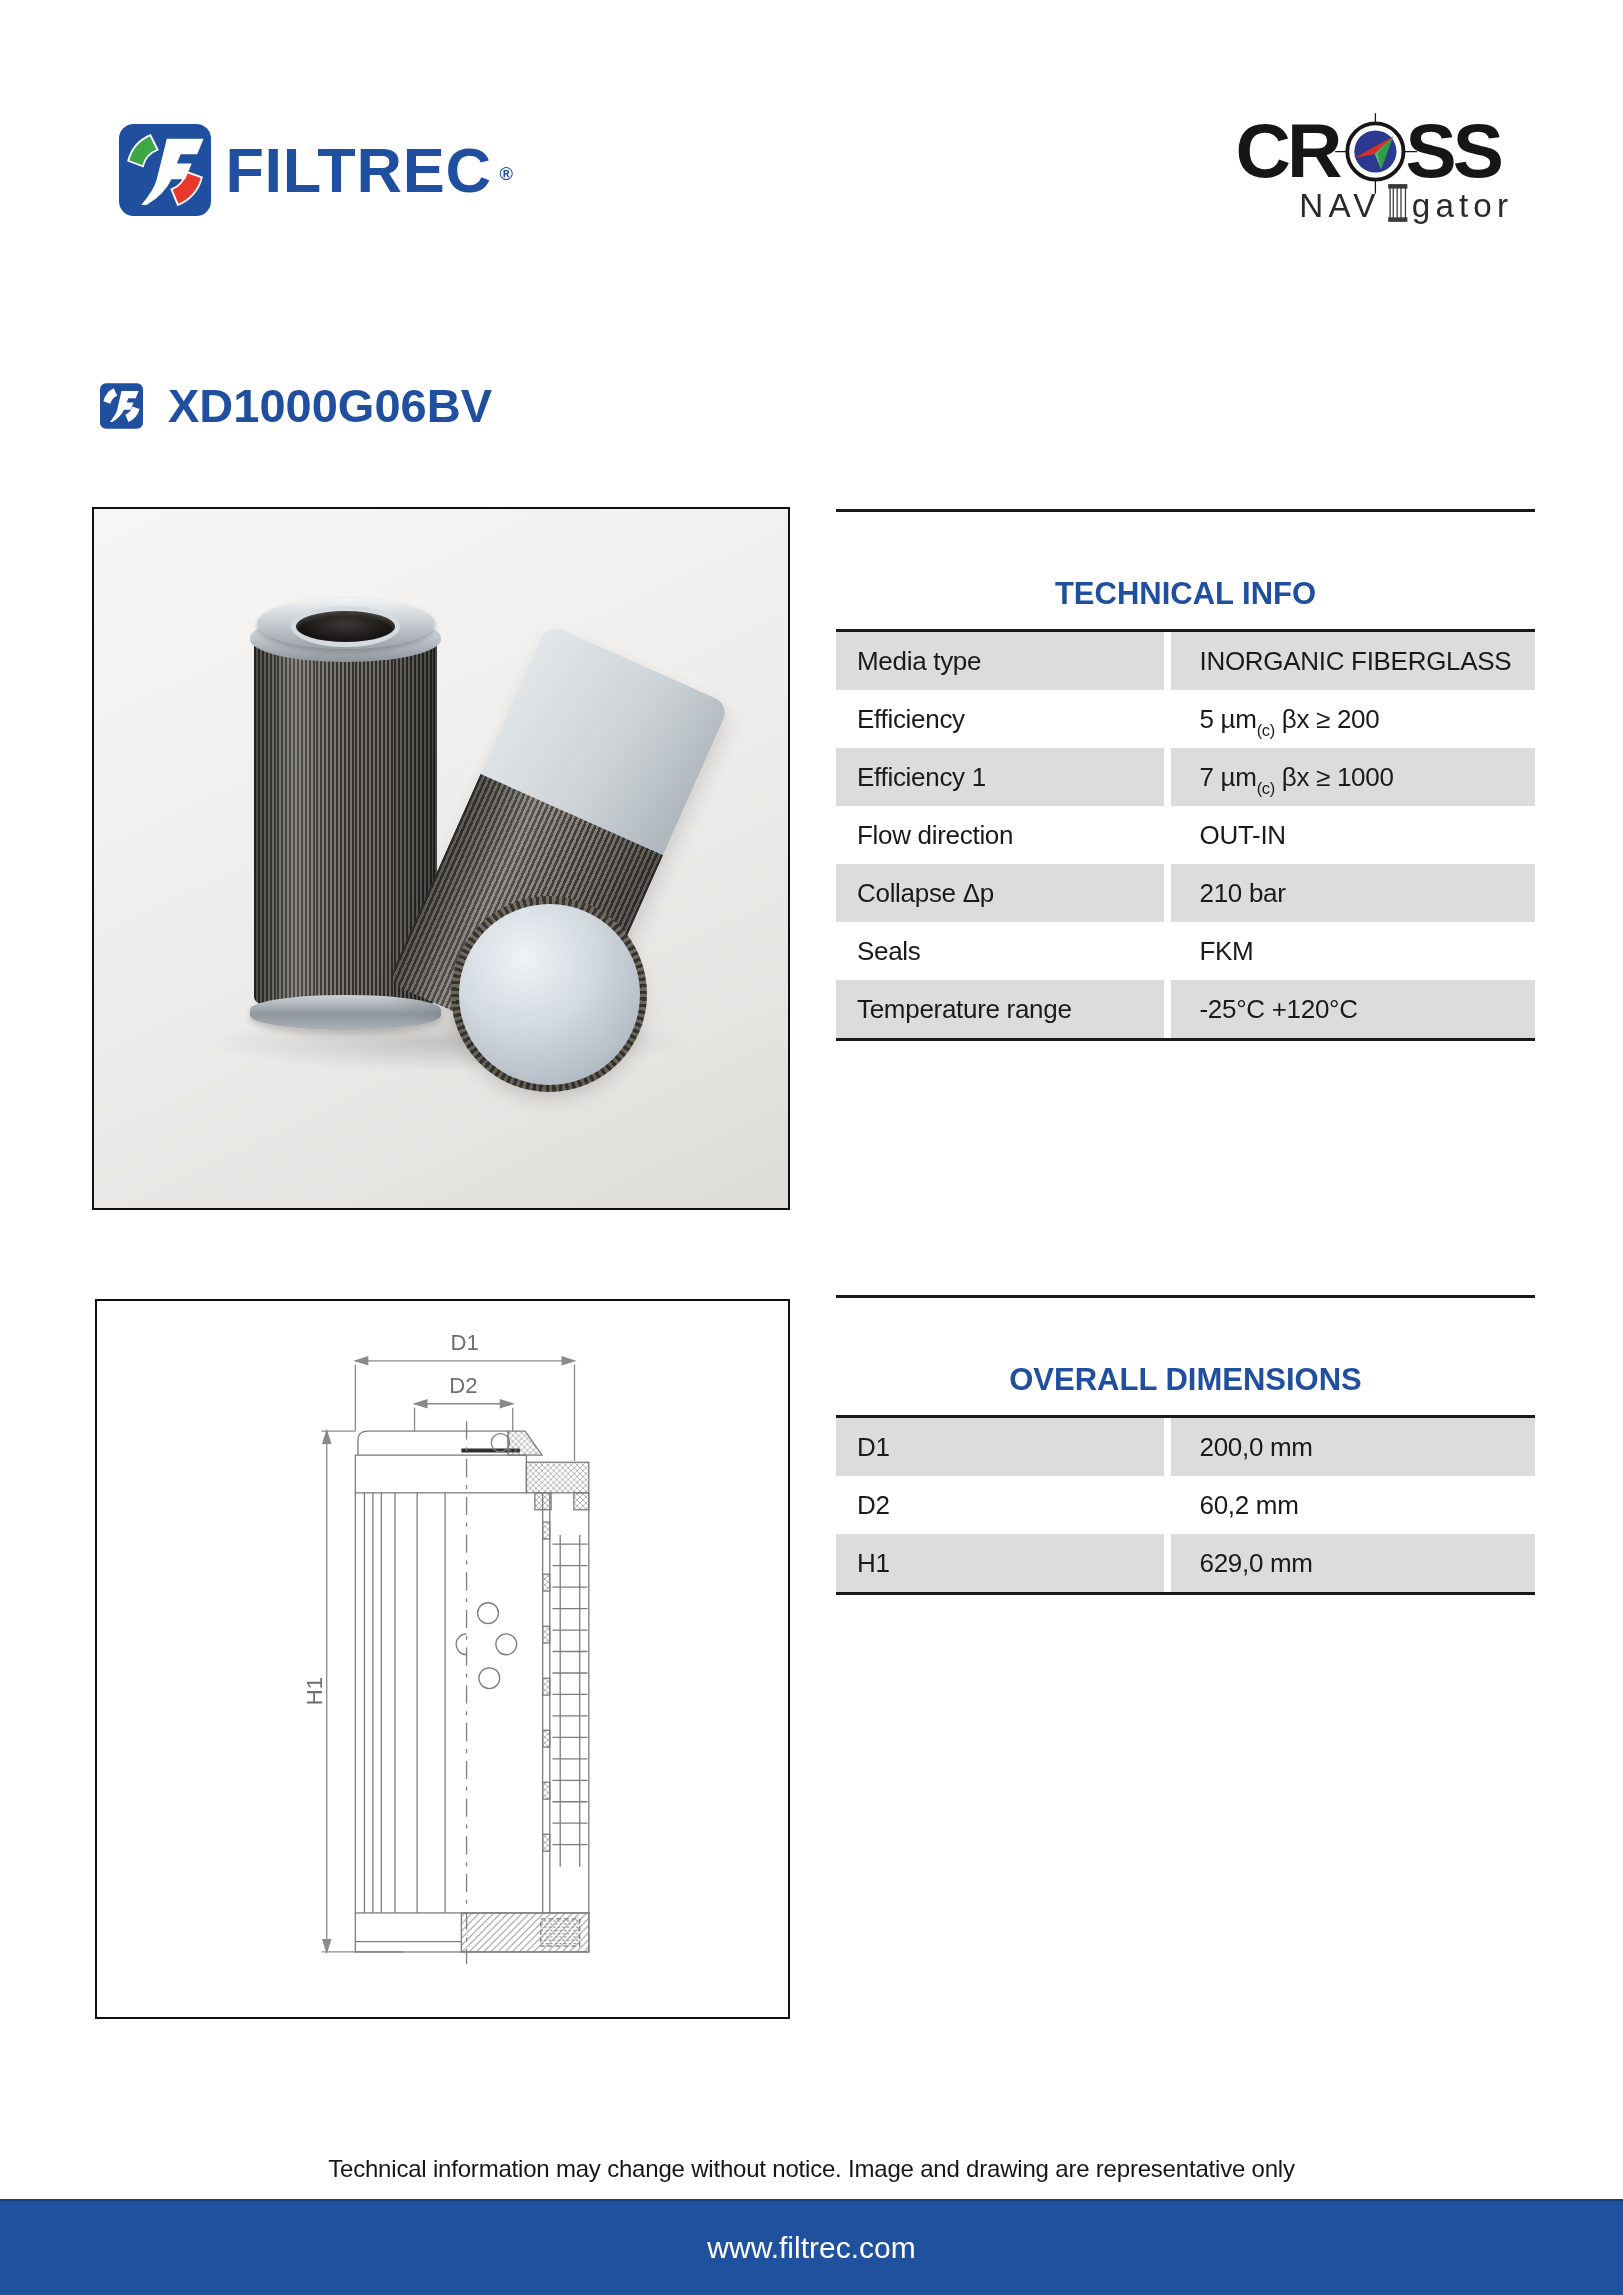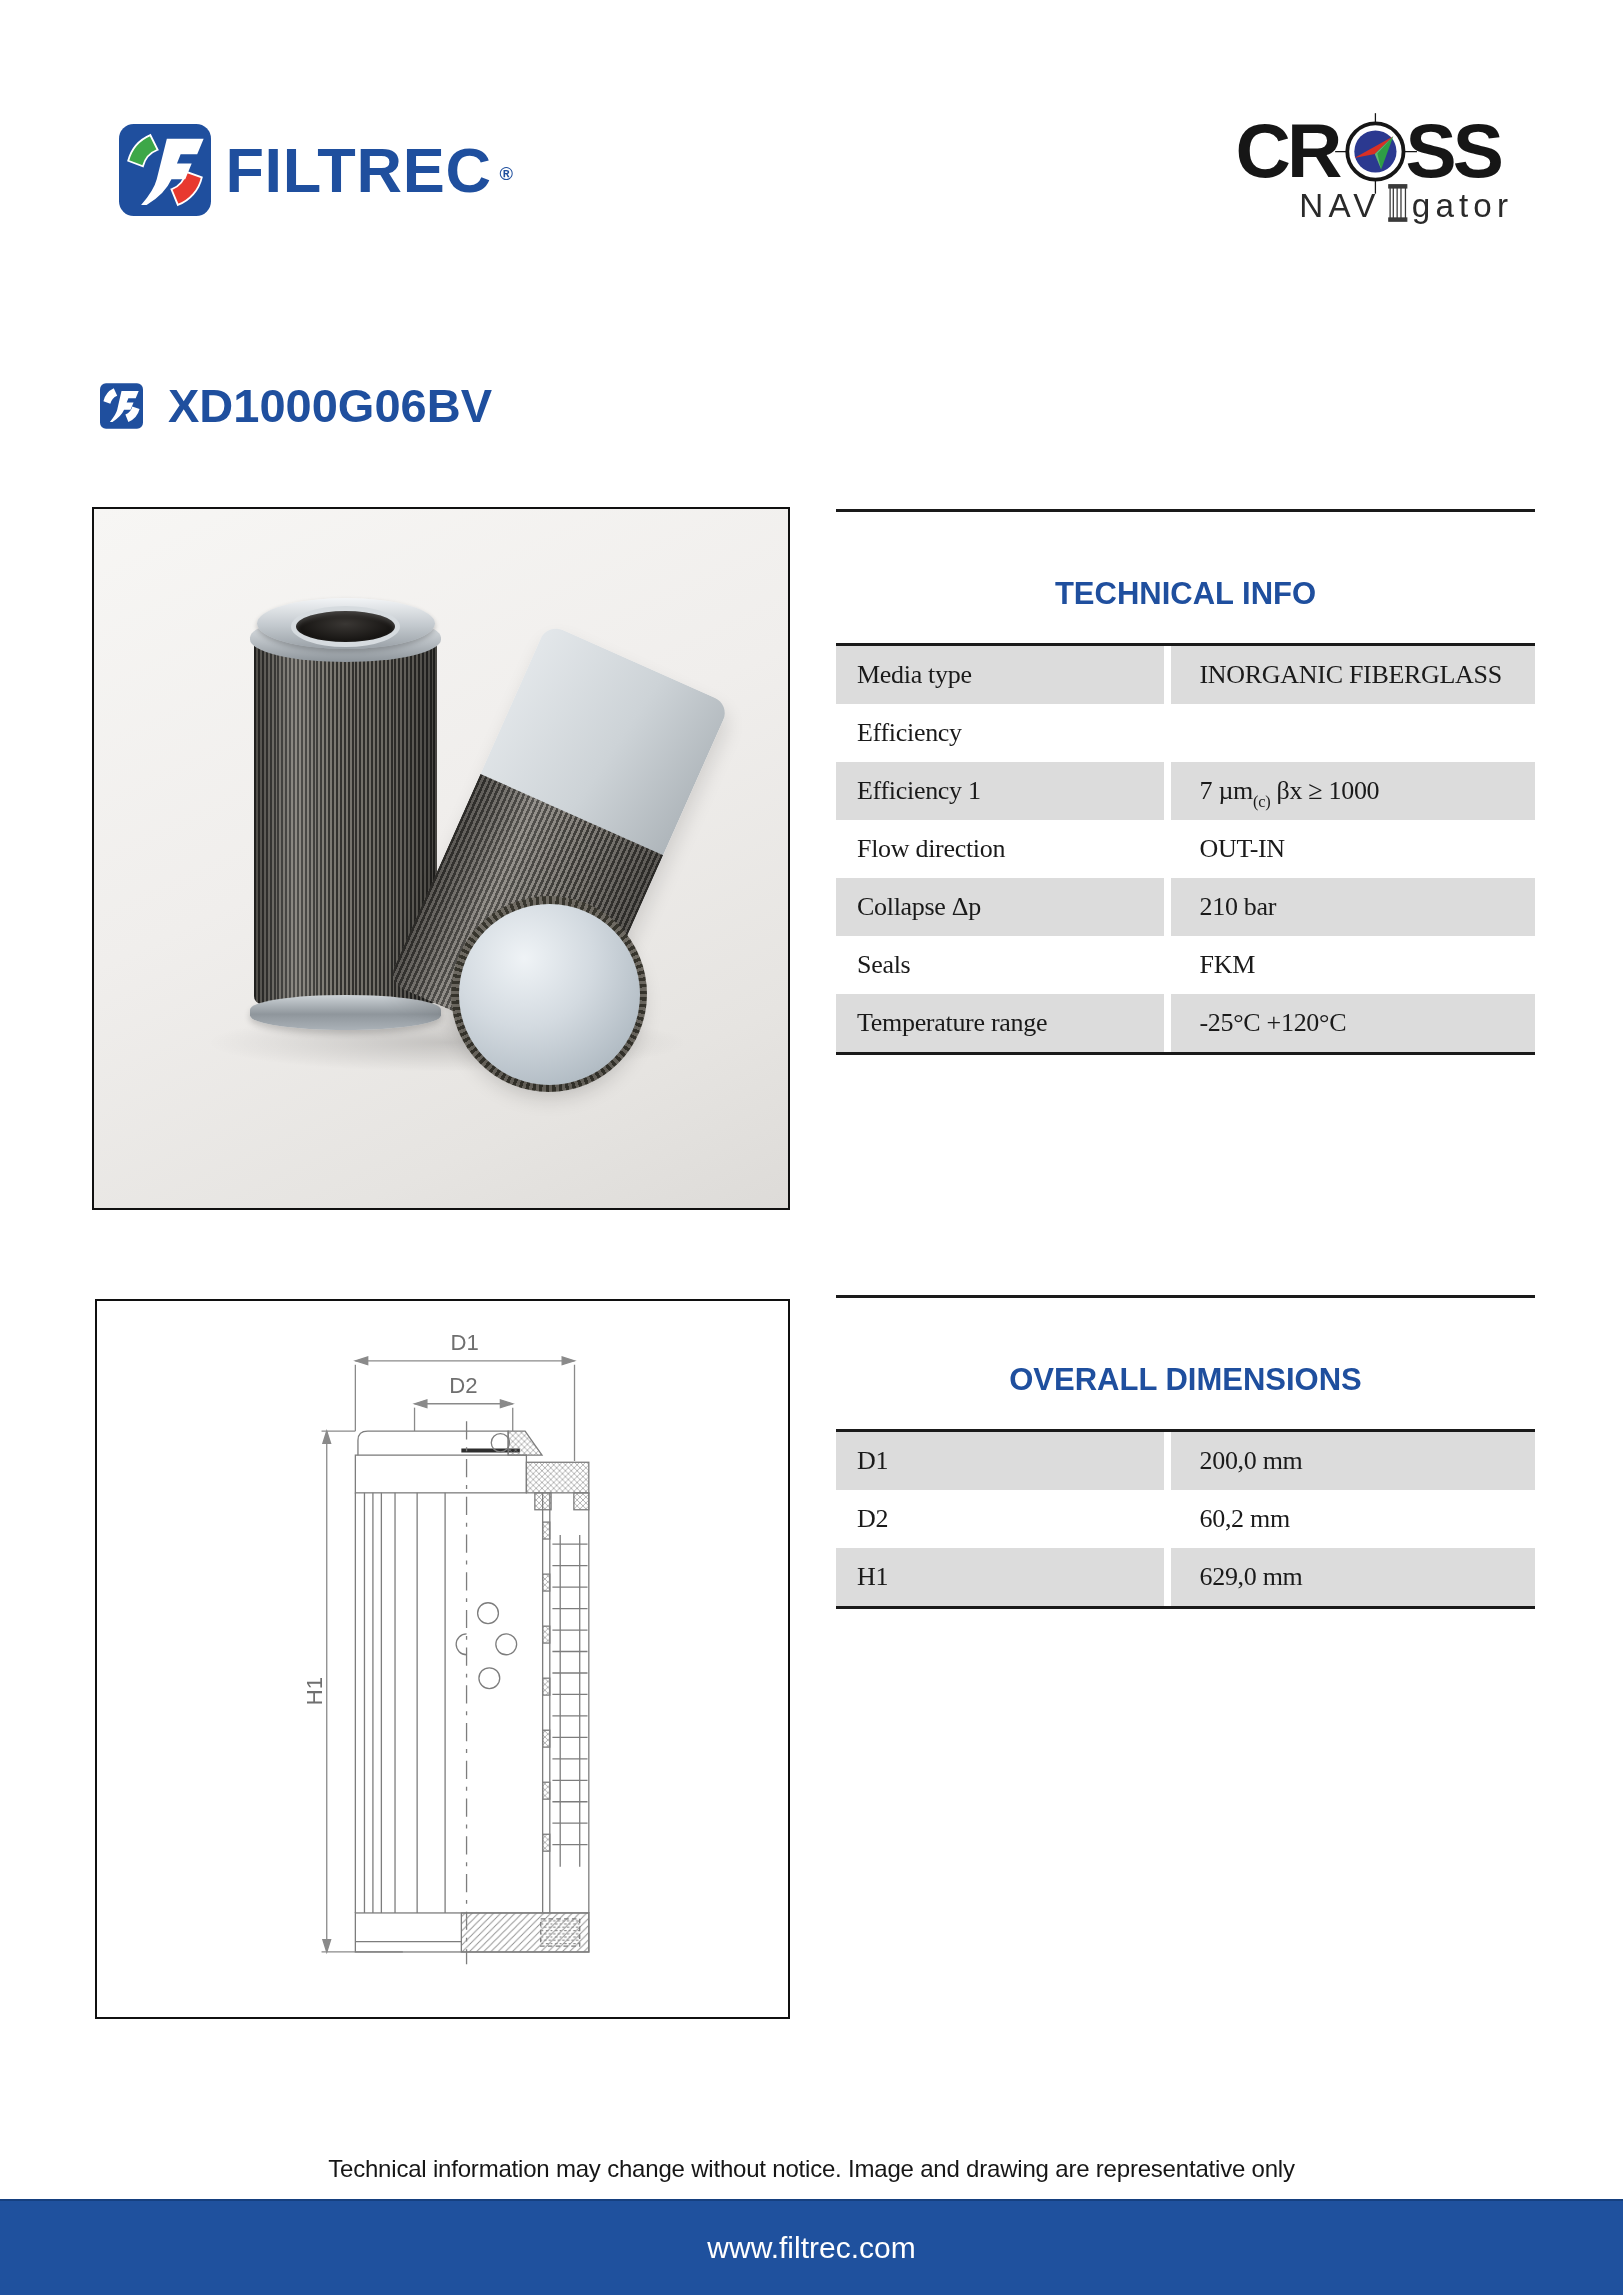--- a/index.html
+++ b/index.html
@@ -62,22 +62,22 @@
 
   .drawing-box{position:absolute;left:95px;top:1299px;width:695px;height:720px;
     border:2px solid #101010;box-sizing:border-box;background:#fff;}
   .drawing-box svg{width:100%;height:100%;display:block;}
 
   
   .spec-section{position:absolute;left:836px;width:699px;}
   .sec-topline{position:absolute;left:0;right:0;top:0;height:3.3px;background:#1a1a1a;}
   .sec-title{position:absolute;left:0;right:0;top:67px;text-align:center;
     font-size:31px;font-weight:bold;color:#1F4F9E;letter-spacing:0px;}
-  .spec-table{position:absolute;left:0;right:0;top:134px;
-    border-top:3.3px solid #1a1a1a;border-bottom:3.3px solid #1a1a1a;font-family:Liberation Serif, serif;}
+  .spec-table{position:absolute;left:0;right:0;top:120px;
+    border-top:3.3px solid #1a1a1a;border-bottom:3.3px solid #1a1a1a;}
   .spec-row{display:flex;height:58px;}
   .spec-label,.spec-value{box-sizing:border-box;line-height:58px;font-size:26px;color:#1a1a1a;
     letter-spacing:-0.3px;white-space:nowrap;}
   .spec-label{flex:0 0 328px;margin-right:6.5px;padding-left:21px;}
   .spec-value{flex:1;padding-left:29px;}
   .row-gray .spec-label,.row-gray .spec-value{background:#DCDCDC;}
   .row-white .spec-label,.row-white .spec-value{background:#ffffff;}
   .spec-value sub{font-size:16.4px;line-height:0;vertical-align:-7.9px;}
 
   .section-tech{top:509px;height:543px;}
@@ -263,20 +263,21 @@
   <div class="spec-section section-tech">
     <div class="sec-topline"></div>
     <div class="sec-title">TECHNICAL INFO</div>
     <div class="spec-table" id="tech-table">
         <div class="spec-row row-gray">
           <div class="spec-label">Media type</div>
           <div class="spec-value">INORGANIC FIBERGLASS</div>
         </div>
         <div class="spec-row row-white">
           <div class="spec-label">Efficiency</div>
+          <div class="spec-value">5 µm<sub>(c)</sub> βx ≥ 200</div>
         </div>
         <div class="spec-row row-gray">
           <div class="spec-label">Efficiency 1</div>
           <div class="spec-value">7 µm<sub>(c)</sub> βx ≥ 1000</div>
         </div>
         <div class="spec-row row-white">
           <div class="spec-label">Flow direction</div>
           <div class="spec-value">OUT-IN</div>
         </div>
         <div class="spec-row row-gray">

